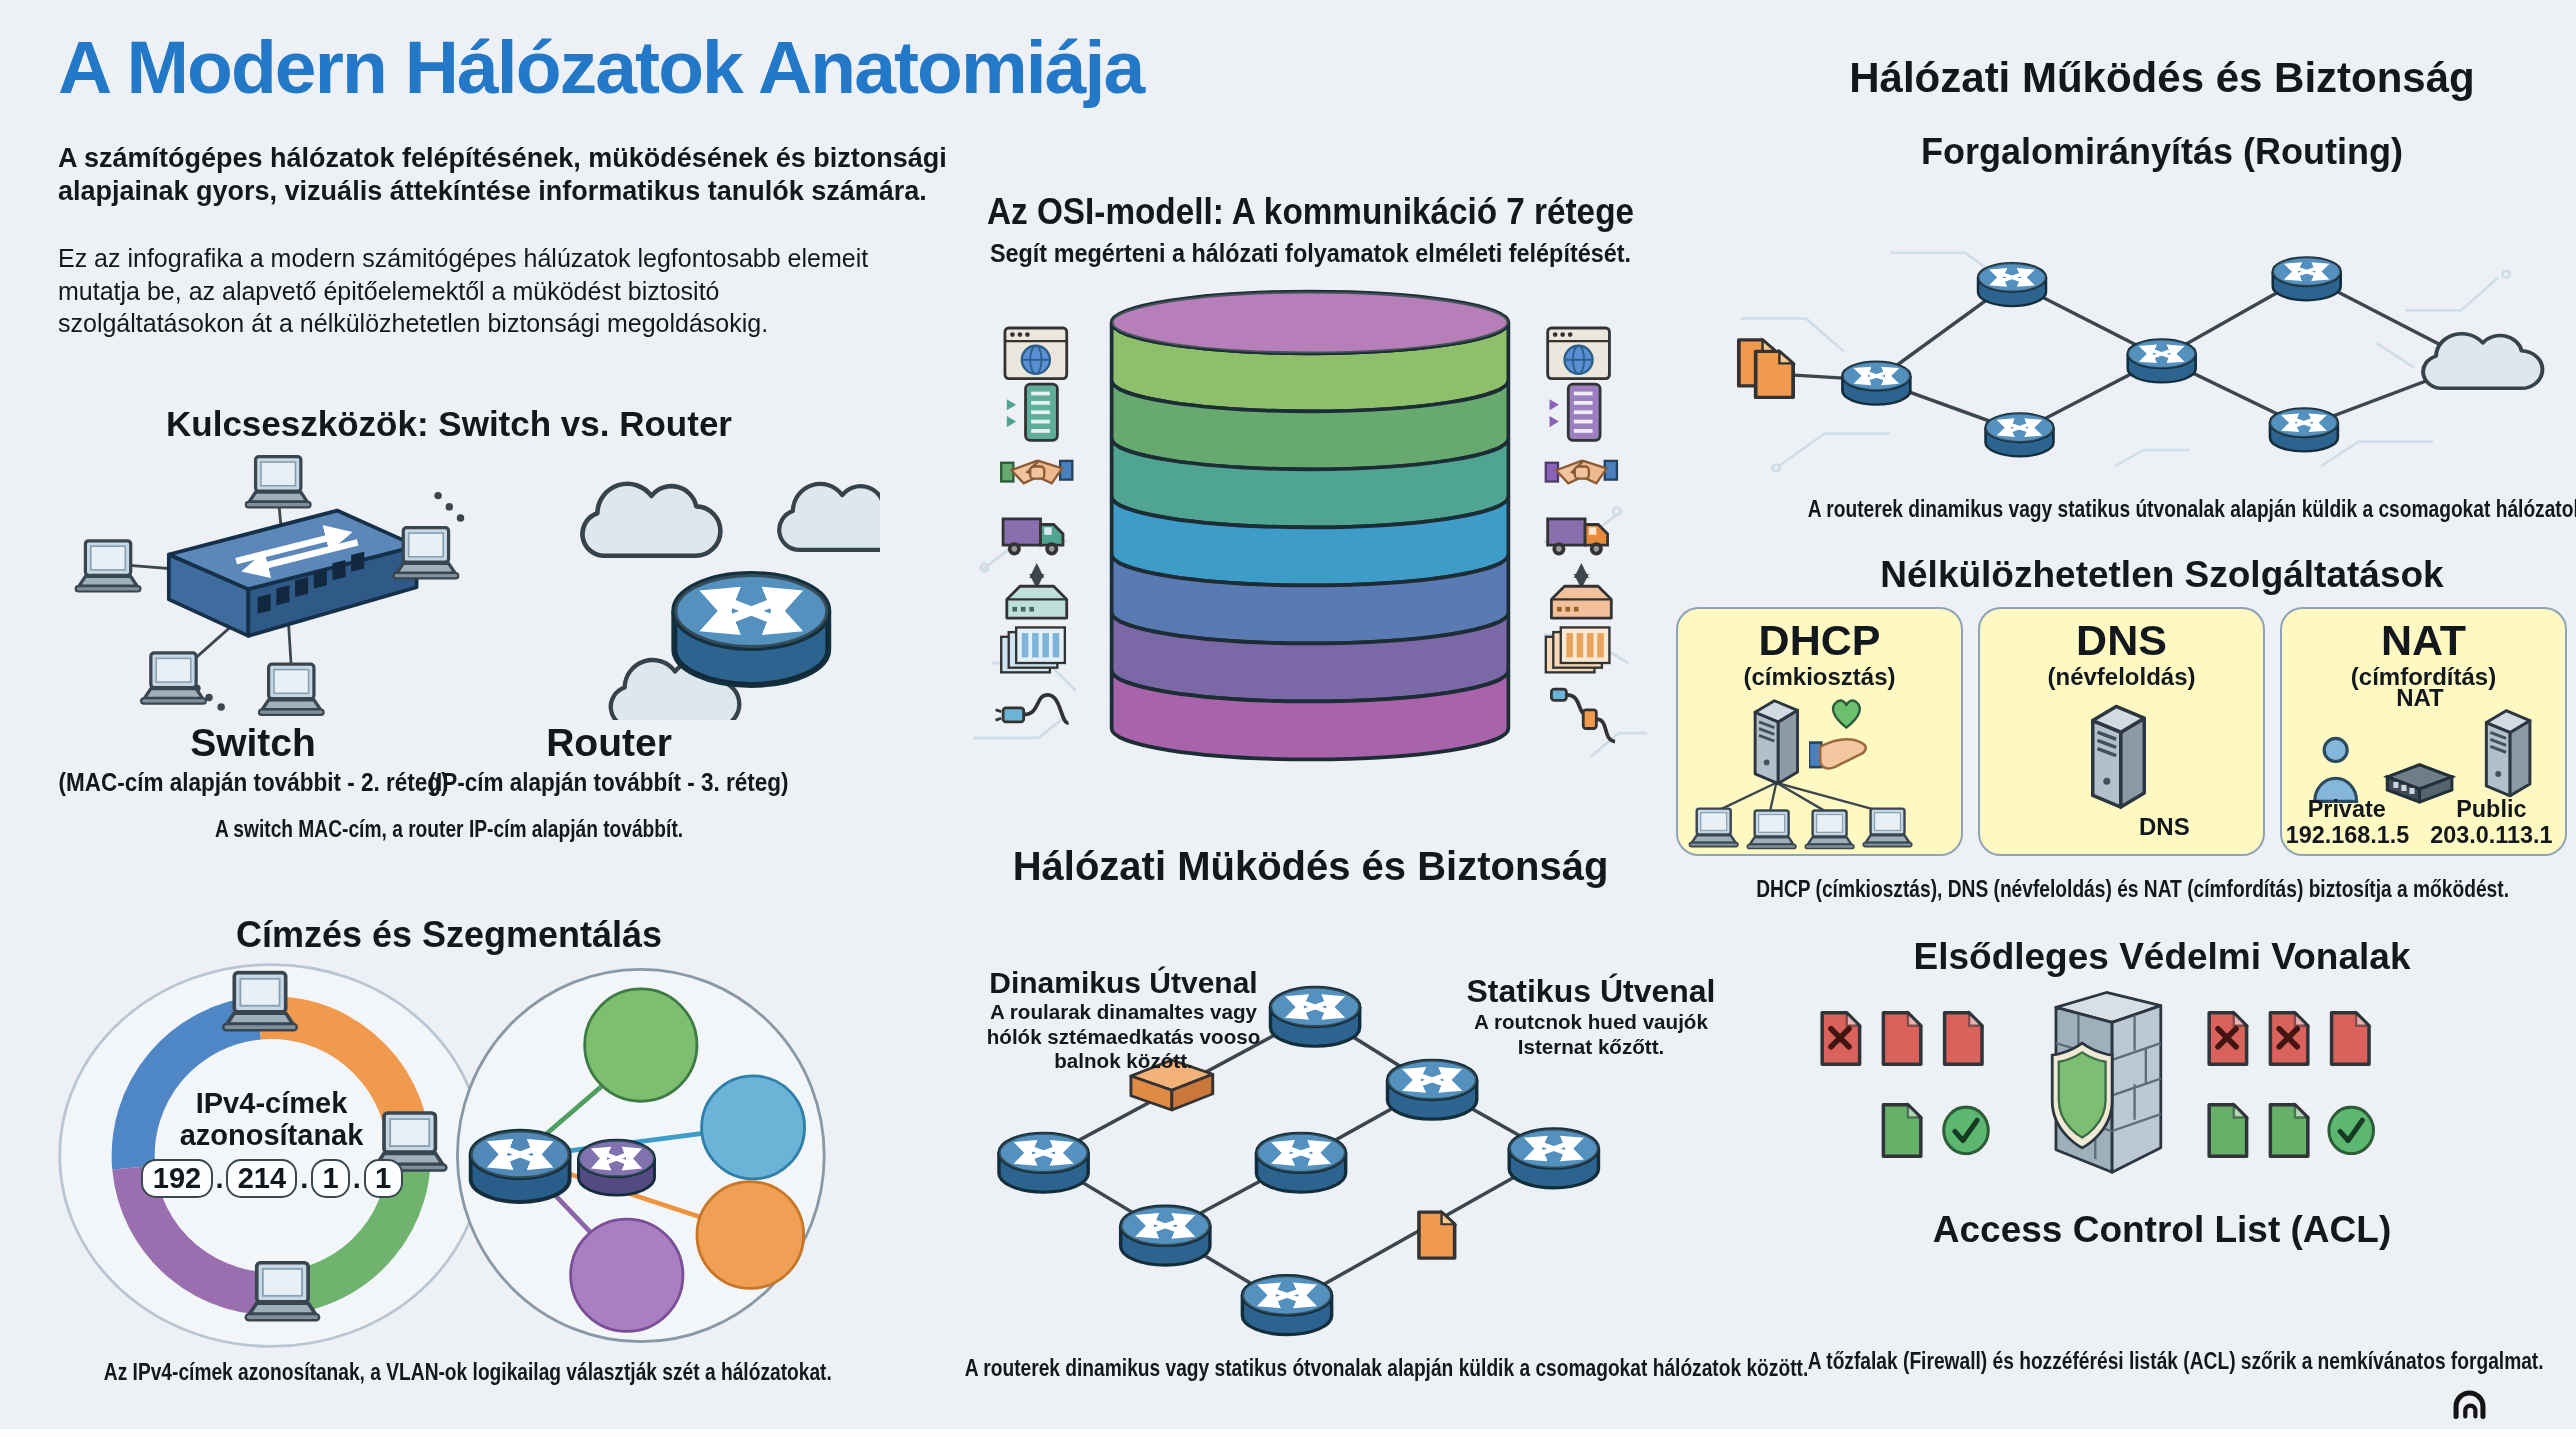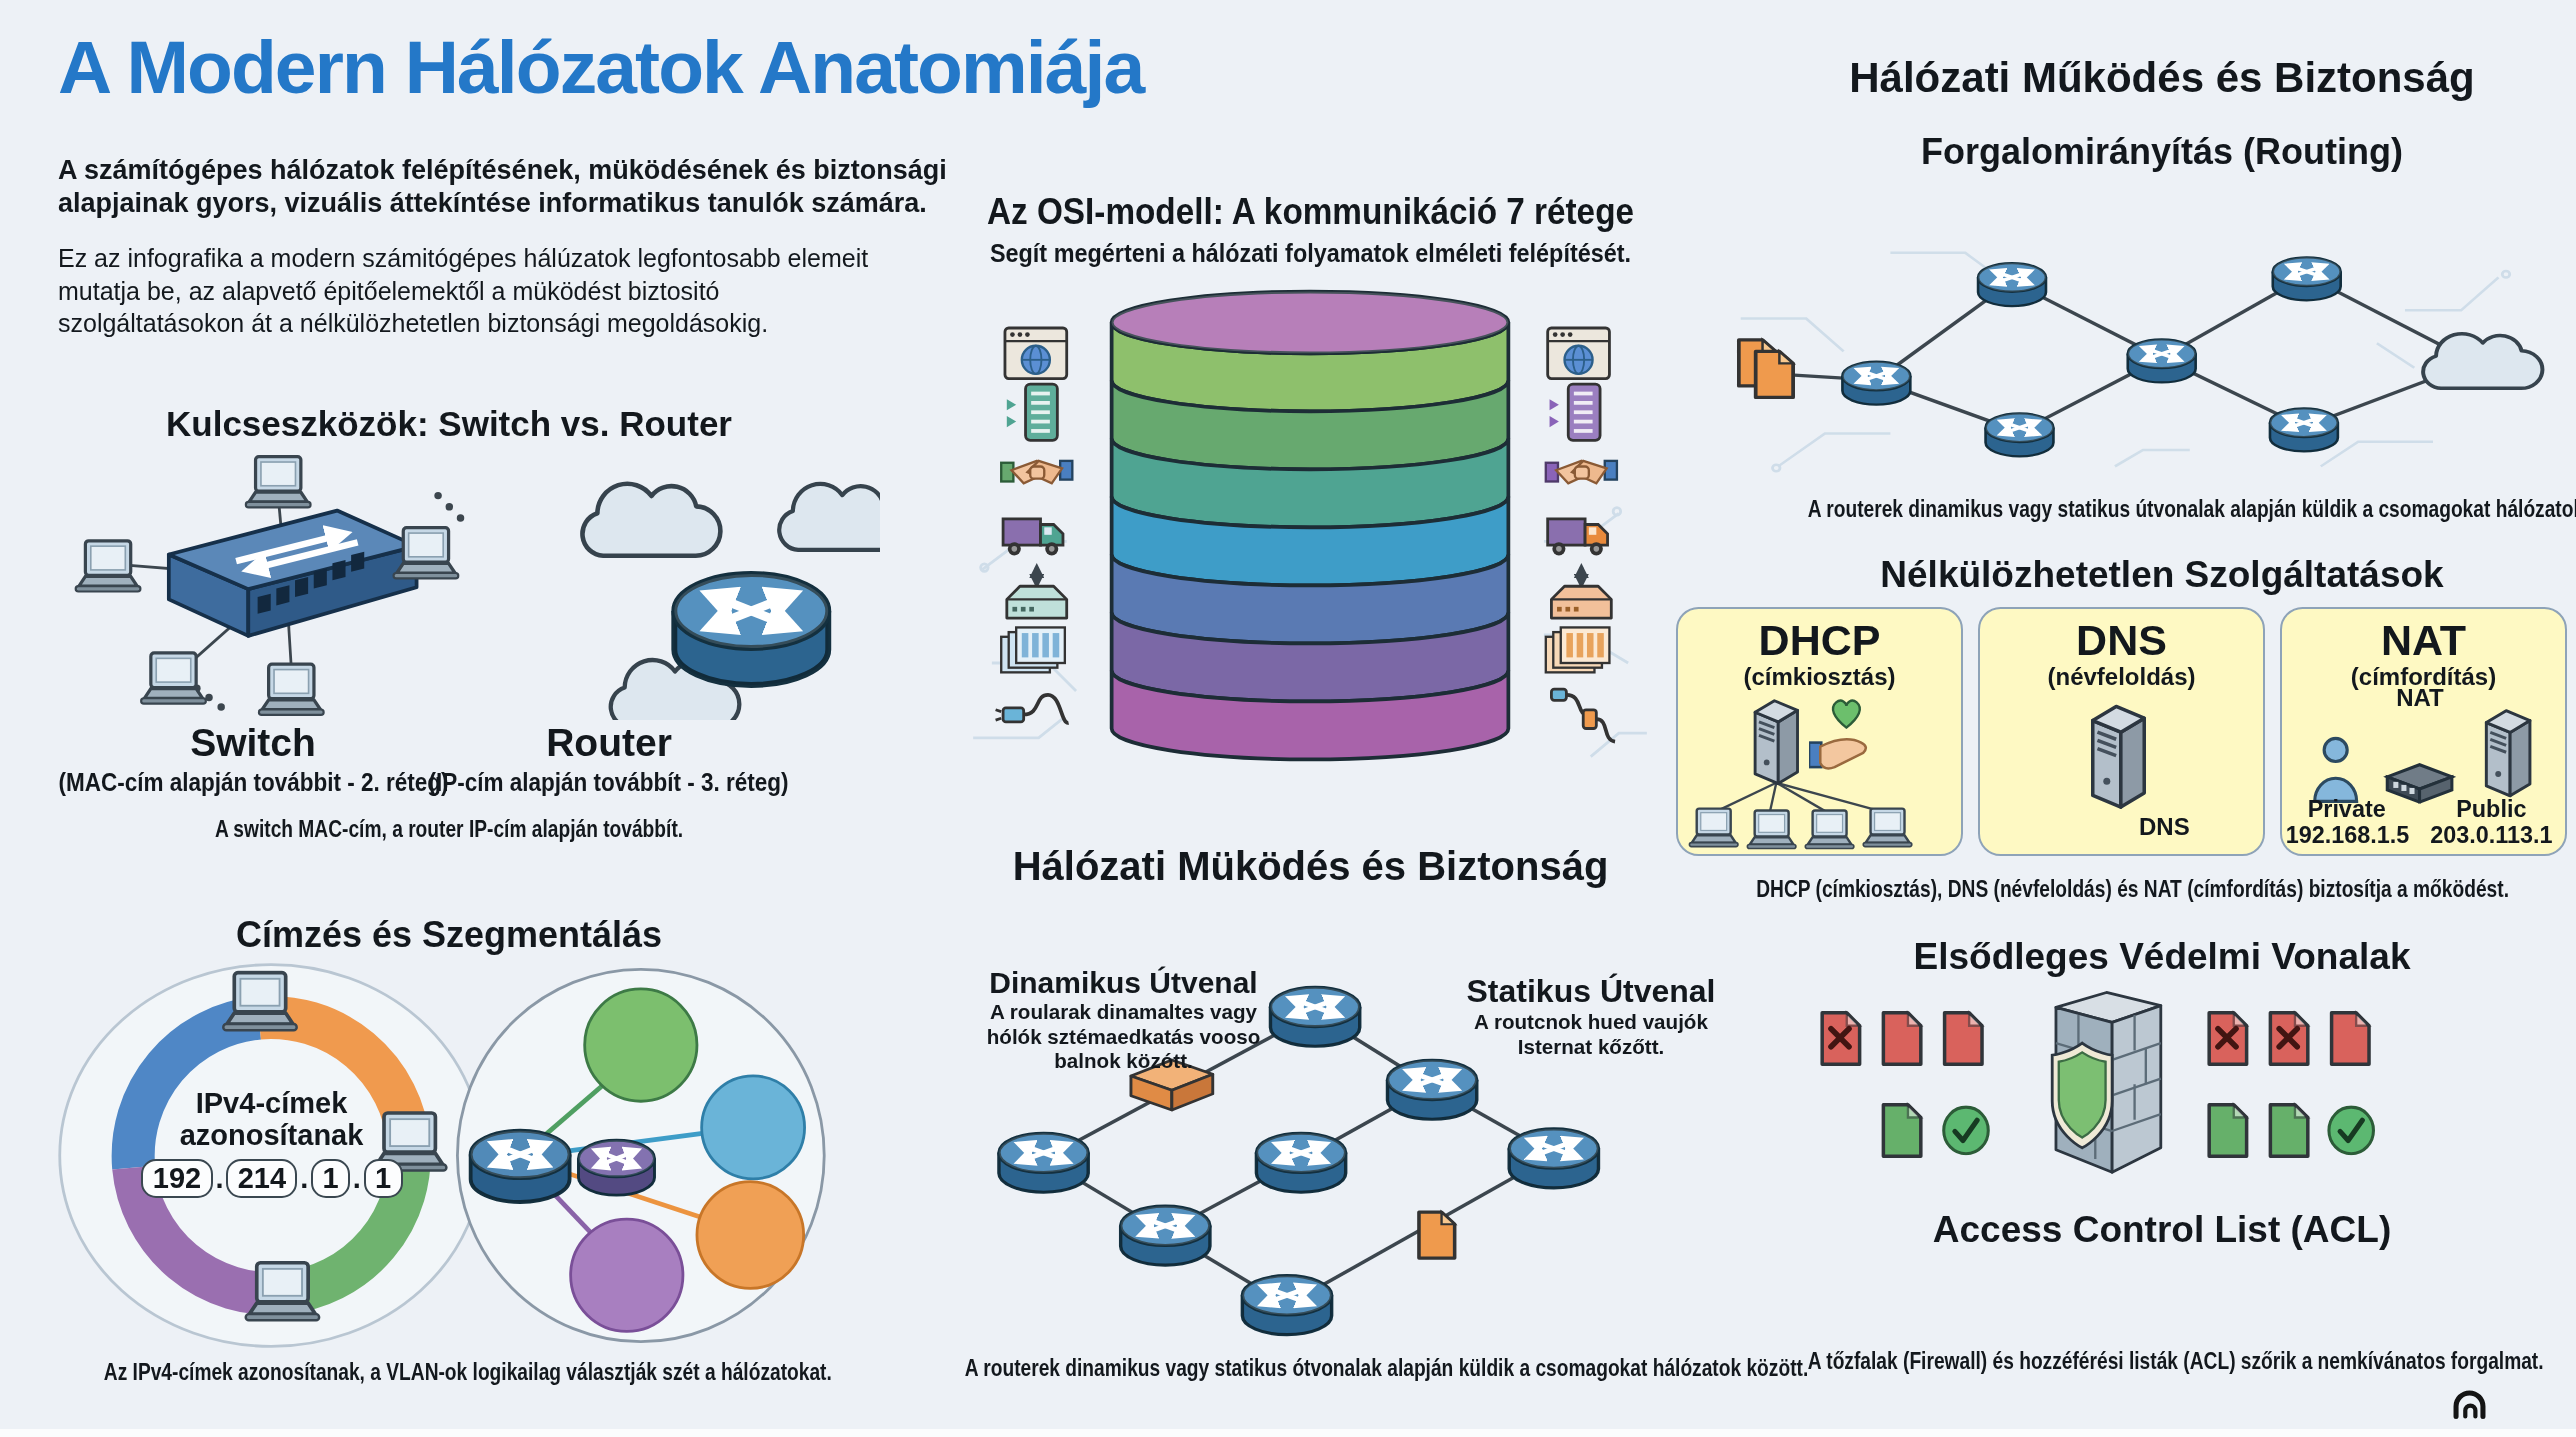--- a/index.html
+++ b/index.html
@@ -4,21 +4,21 @@
 <style>
   html,body{margin:0;padding:0;background:#dfe4ea;}
   #canvas{position:relative;width:2576px;height:1438px;background:#edf1f6;overflow:hidden;
           font-family:Liberation Sans, sans-serif;color:#13181d;}
   .abs{position:absolute;}
   .ctr{text-align:center;}
   .b{font-weight:bold;}
   .cond{white-space:nowrap;transform:scaleX(.9);transform-origin:50% 50%;}
   .capline{white-space:nowrap;transform:scaleX(.82);transform-origin:50% 50%;font-weight:600;font-size:23.4px;}
   .h-main{font-size:75px;font-weight:bold;letter-spacing:-1.9px;color:#2478c8;}
-  .lede{font-size:27px;font-weight:bold;line-height:1.24;margin-top:12px;}
+  .lede{font-size:27px;font-weight:bold;line-height:1.24;}
   .intro{font-size:25px;font-weight:500;line-height:1.3;}
   .sec-h{font-weight:bold;}
   .sublab{font-size:25px;font-weight:bold;}
   .dev-lab{font-size:39px;font-weight:bold;}
   .card{position:relative;flex:1;border:2.8px solid #8ea3b8;border-radius:22.5px;background:#fef9c3;}
   .card-title{font-size:43px;font-weight:bold;text-align:center;margin-top:9.4px;line-height:1.05;}
   .card-desc{font-size:24px;font-weight:600;text-align:center;line-height:1.1;}
   .ipbox{display:inline-block;background:#fcfdfe;border:2.8px solid #3a4750;border-radius:15px;
          padding:0.9px 9.4px;font-size:29px;font-weight:bold;}
   .ipdot{font-size:29px;font-weight:bold;margin:0 2.8px;}

